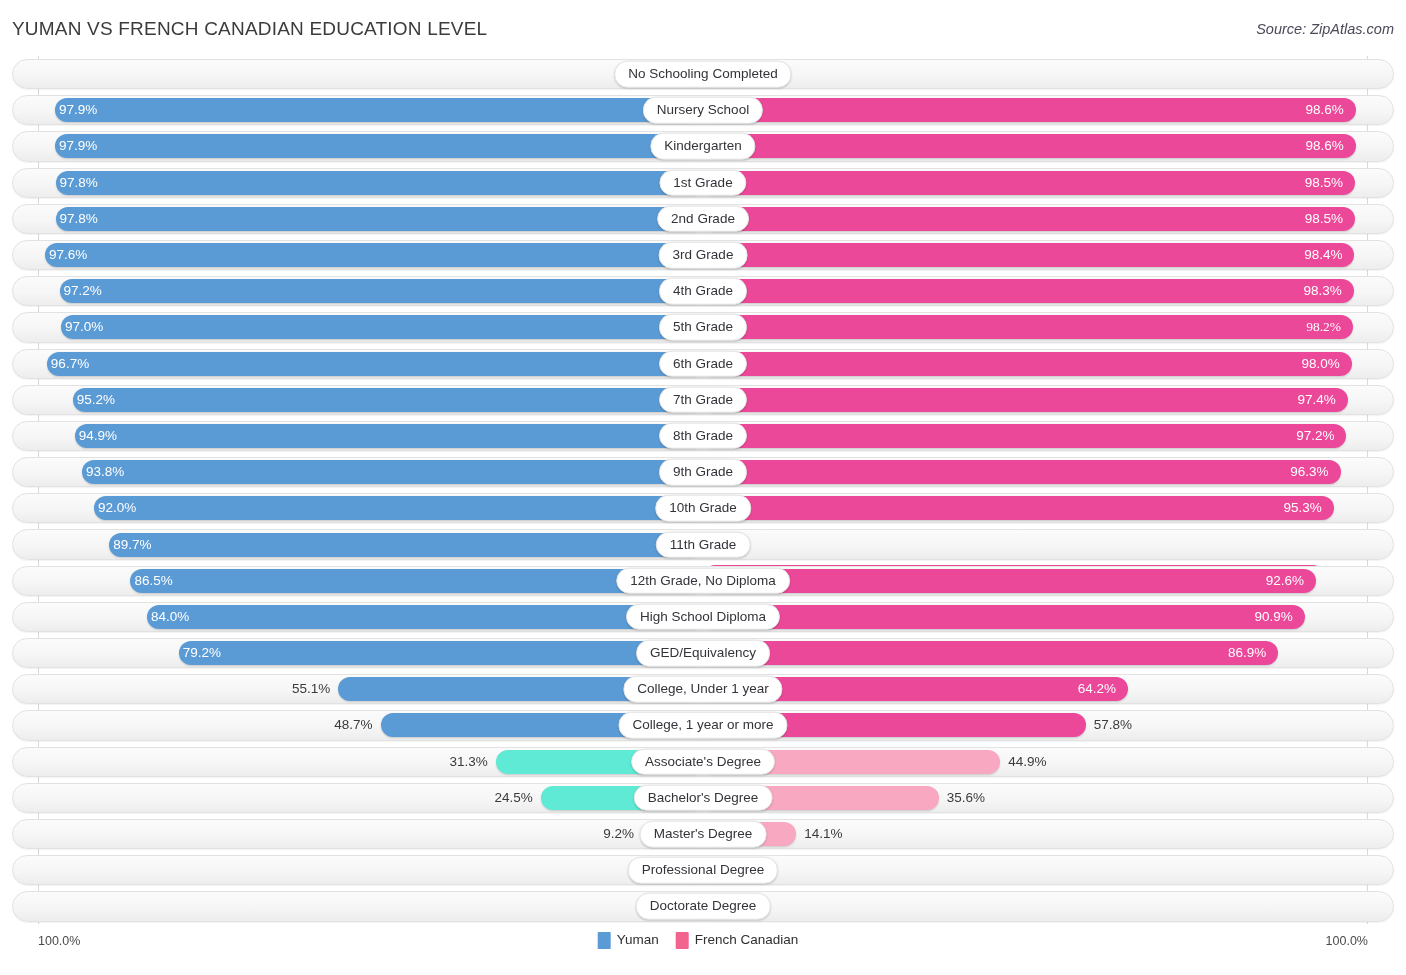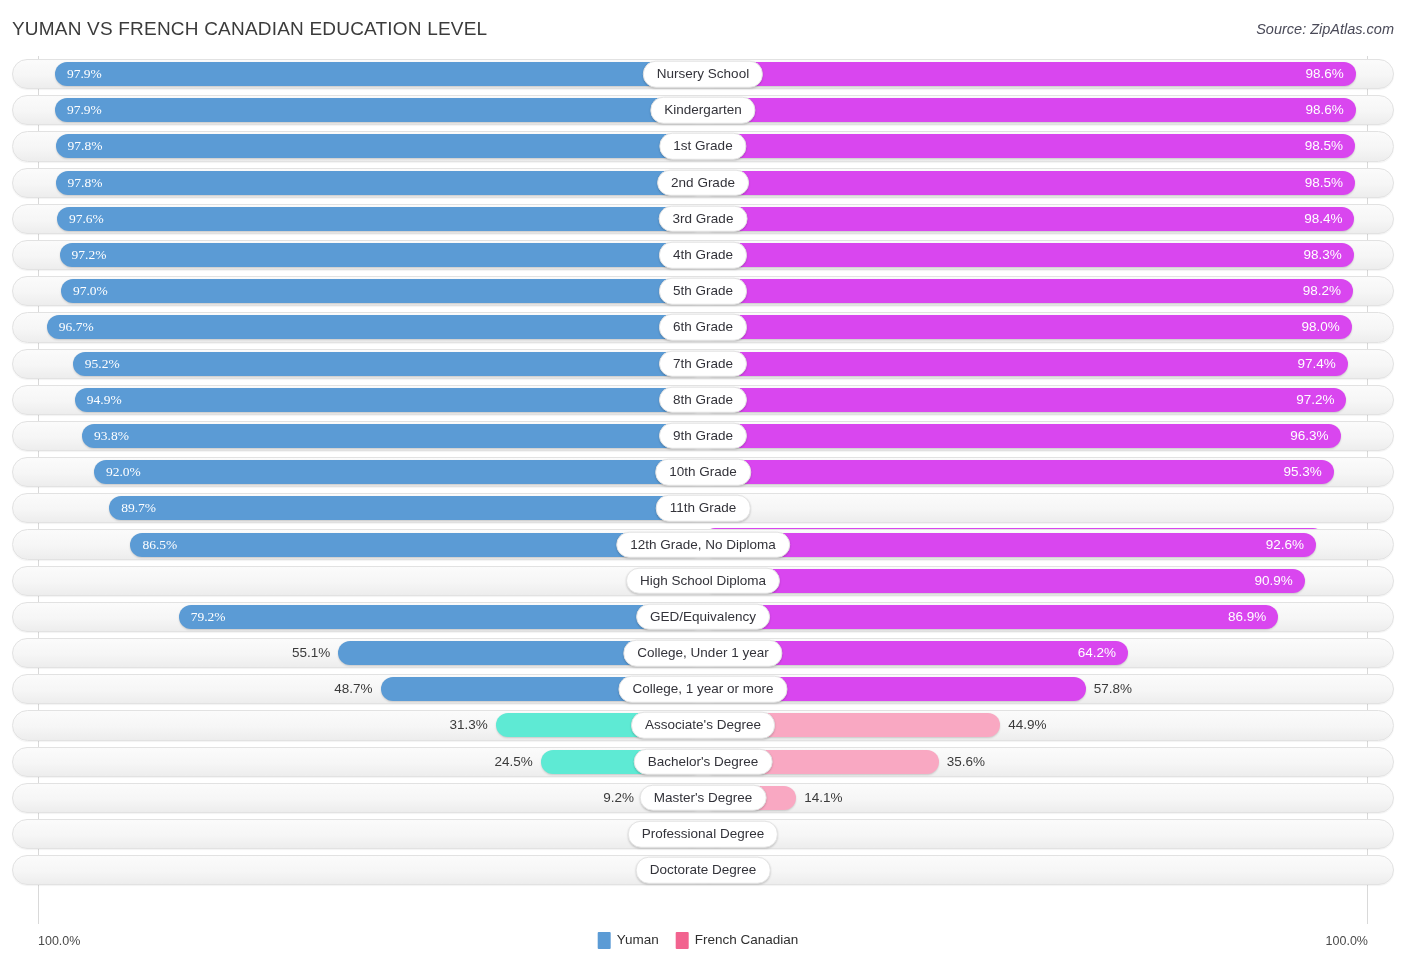--- a/index.html
+++ b/index.html
@@ -85,36 +85,36 @@
     border-radius: 12px;
     box-shadow: 0 1px 2px rgba(0,0,0,0.16);
   }
   .bar-left {
     right: 50%;
     background: #5b9bd5;
   }
   .bar-left.light  { background: #5eead4; }
   .bar-right {
     left: 50%;
-    background: #d946ef;
+    background: #ec4899;
   }
   .bar-right.light { background: #f9a8c2; }
 
   
   .val {
     position: absolute;
     top: 50%;
     transform: translateY(-50%);
     font-size: 13.5px;
     white-space: nowrap;
     line-height: 1;
   }
   .val-in  { color: #ffffff; }
   .val-out { color: #3b3b3b; }
-  .val-left-in  { left: 12px; font-family: Liberation Serif, serif; }
+  .val-left-in  { left: 4px; }
   .val-left-out { right: calc(100% + 8px); }
   .val-right-in  { right: 12px; }
   .val-right-out { left: calc(100% + 8px); }
 
   
   .pill {
     position: absolute;
     left: 50%;
     top: 50%;
     transform: translate(-50%, -50%);
@@ -174,20 +174,30 @@
 <body>
 
 <div class="header">
   <div class="title">YUMAN VS FRENCH CANADIAN EDUCATION LEVEL</div>
   <div class="source">Source: ZipAtlas.com</div>
 </div>
 
 <div class="chart" id="chart">
   <div class="axis-line axis-left"></div>
   <div class="axis-line axis-right"></div>
+<div class="row">
+      <div class="track"></div>
+      <div class="bar bar-left light" style="width: 16.55px;">
+        <span class="val val-out val-left-out">2.5%</span>
+      </div>
+      <div class="bar bar-right light" style="width: 9.93px;">
+        <span class="val val-out val-right-out">1.5%</span>
+      </div>
+      <div class="pill">No Schooling Completed</div>
+    </div>
     <div class="row">
       <div class="track"></div>
       <div class="bar bar-left" style="width: 648.098px;">
         <span class="val val-in val-left-in">97.9%</span>
       </div>
       <div class="bar bar-right" style="width: 652.732px;">
         <span class="val val-in val-right-in">98.6%</span>
       </div>
       <div class="pill">Nursery School</div>
     </div>
@@ -216,21 +226,21 @@
       <div class="bar bar-left" style="width: 647.436px;">
         <span class="val val-in val-left-in">97.8%</span>
       </div>
       <div class="bar bar-right" style="width: 652.07px;">
         <span class="val val-in val-right-in">98.5%</span>
       </div>
       <div class="pill">2nd Grade</div>
     </div>
     <div class="row">
       <div class="track"></div>
-      <div class="bar bar-left" style="width: 646.112px;">
+      <div class="bar bar-left" style="width: 646.112px; padding-left: 12px;">
         <span class="val val-in val-left-in">97.6%</span>
       </div>
       <div class="bar bar-right" style="width: 651.408px;">
         <span class="val val-in val-right-in">98.4%</span>
       </div>
       <div class="pill">3rd Grade</div>
     </div>
     <div class="row">
       <div class="track"></div>
       <div class="bar bar-left" style="width: 643.464px;">
@@ -239,21 +249,21 @@
       <div class="bar bar-right" style="width: 650.746px;">
         <span class="val val-in val-right-in">98.3%</span>
       </div>
       <div class="pill">4th Grade</div>
     </div>
     <div class="row">
       <div class="track"></div>
       <div class="bar bar-left" style="width: 642.14px;">
         <span class="val val-in val-left-in">97.0%</span>
       </div>
-      <div class="bar bar-right" style="width: 650.084px;">
+      <div class="bar bar-right" style="width: 650.084px; font-family: Liberation Serif, serif;">
         <span class="val val-in val-right-in">98.2%</span>
       </div>
       <div class="pill">5th Grade</div>
     </div>
     <div class="row">
       <div class="track"></div>
       <div class="bar bar-left" style="width: 640.154px; padding-left: 16px;">
         <span class="val val-in val-left-in">96.7%</span>
       </div>
       <div class="bar bar-right" style="width: 648.76px;">
@@ -316,20 +326,23 @@
       <div class="bar bar-left" style="width: 572.63px;">
         <span class="val val-in val-left-in">86.5%</span>
       </div>
       <div class="bar bar-right" style="width: 613.012px;">
         <span class="val val-in val-right-in">92.6%</span>
       </div>
       <div class="pill">12th Grade, No Diploma</div>
     </div>
     <div class="row">
       <div class="track"></div>
+      <div class="bar bar-left" style="width: 556.08px;">
+        <span class="val val-in val-left-in">84.0%</span>
+      </div>
       <div class="bar bar-right" style="width: 601.758px;">
         <span class="val val-in val-right-in">90.9%</span>
       </div>
       <div class="pill">High School Diploma</div>
     </div>
     <div class="row">
       <div class="track"></div>
       <div class="bar bar-left" style="width: 524.304px;">
         <span class="val val-in val-left-in">79.2%</span>
       </div>

